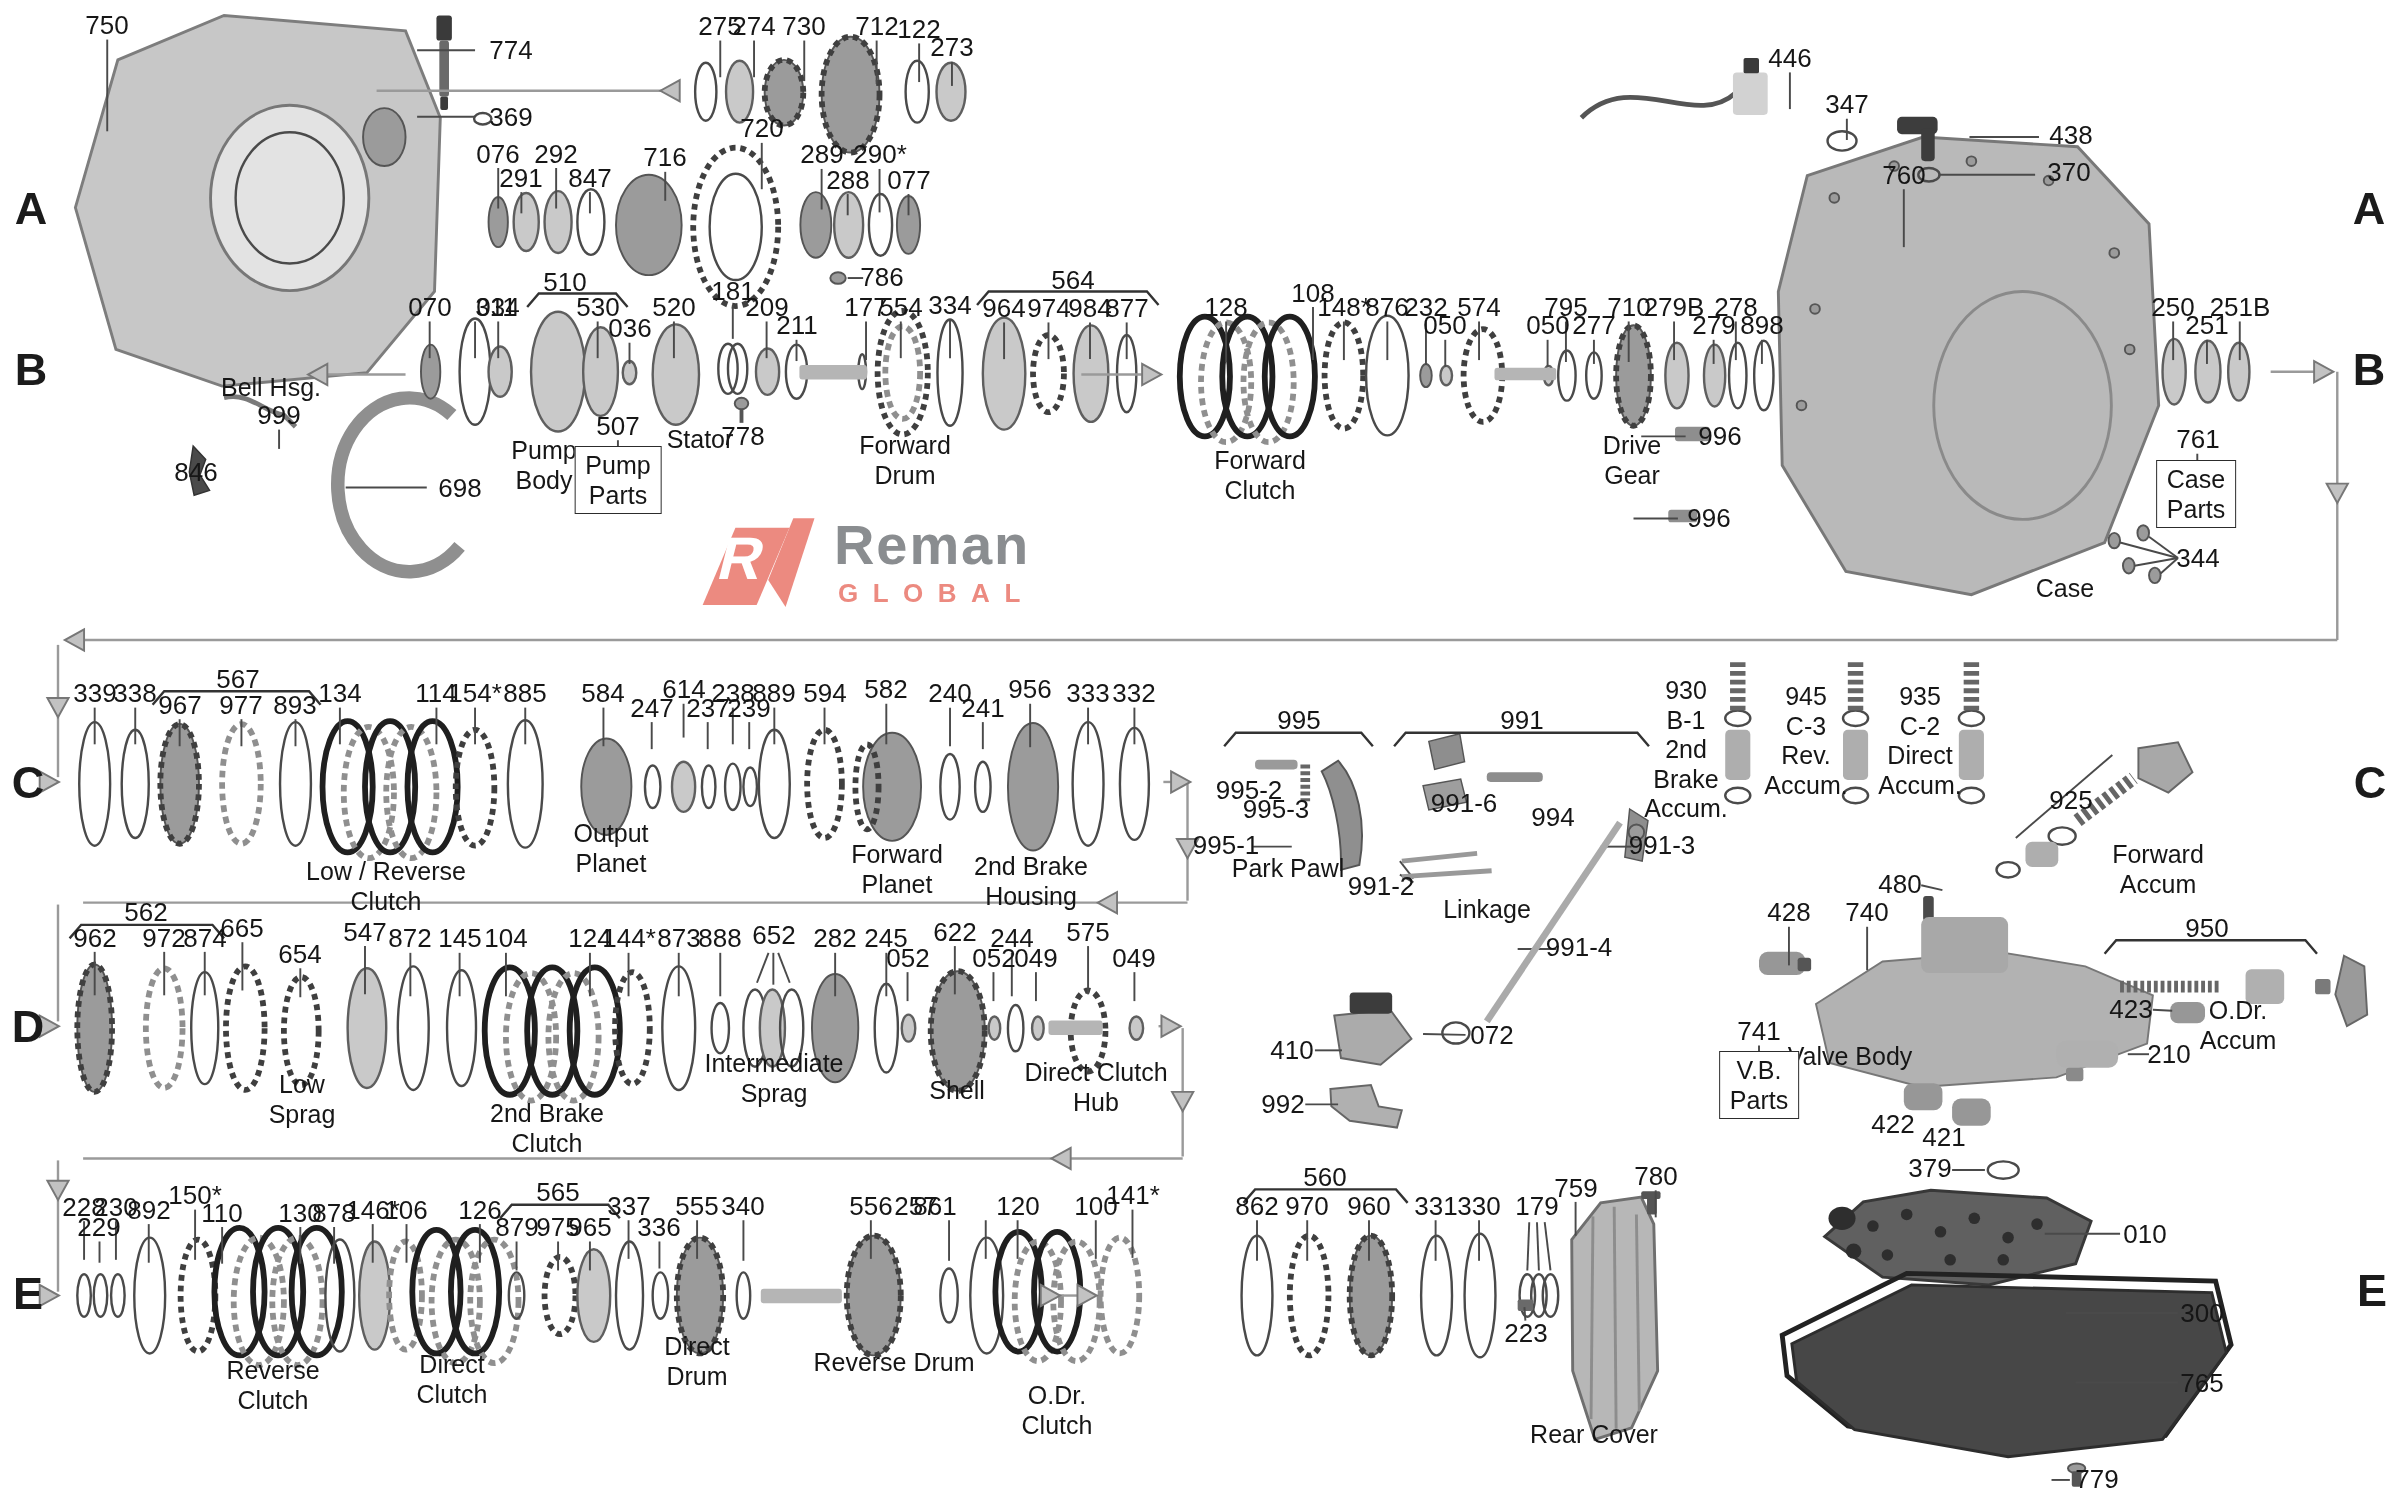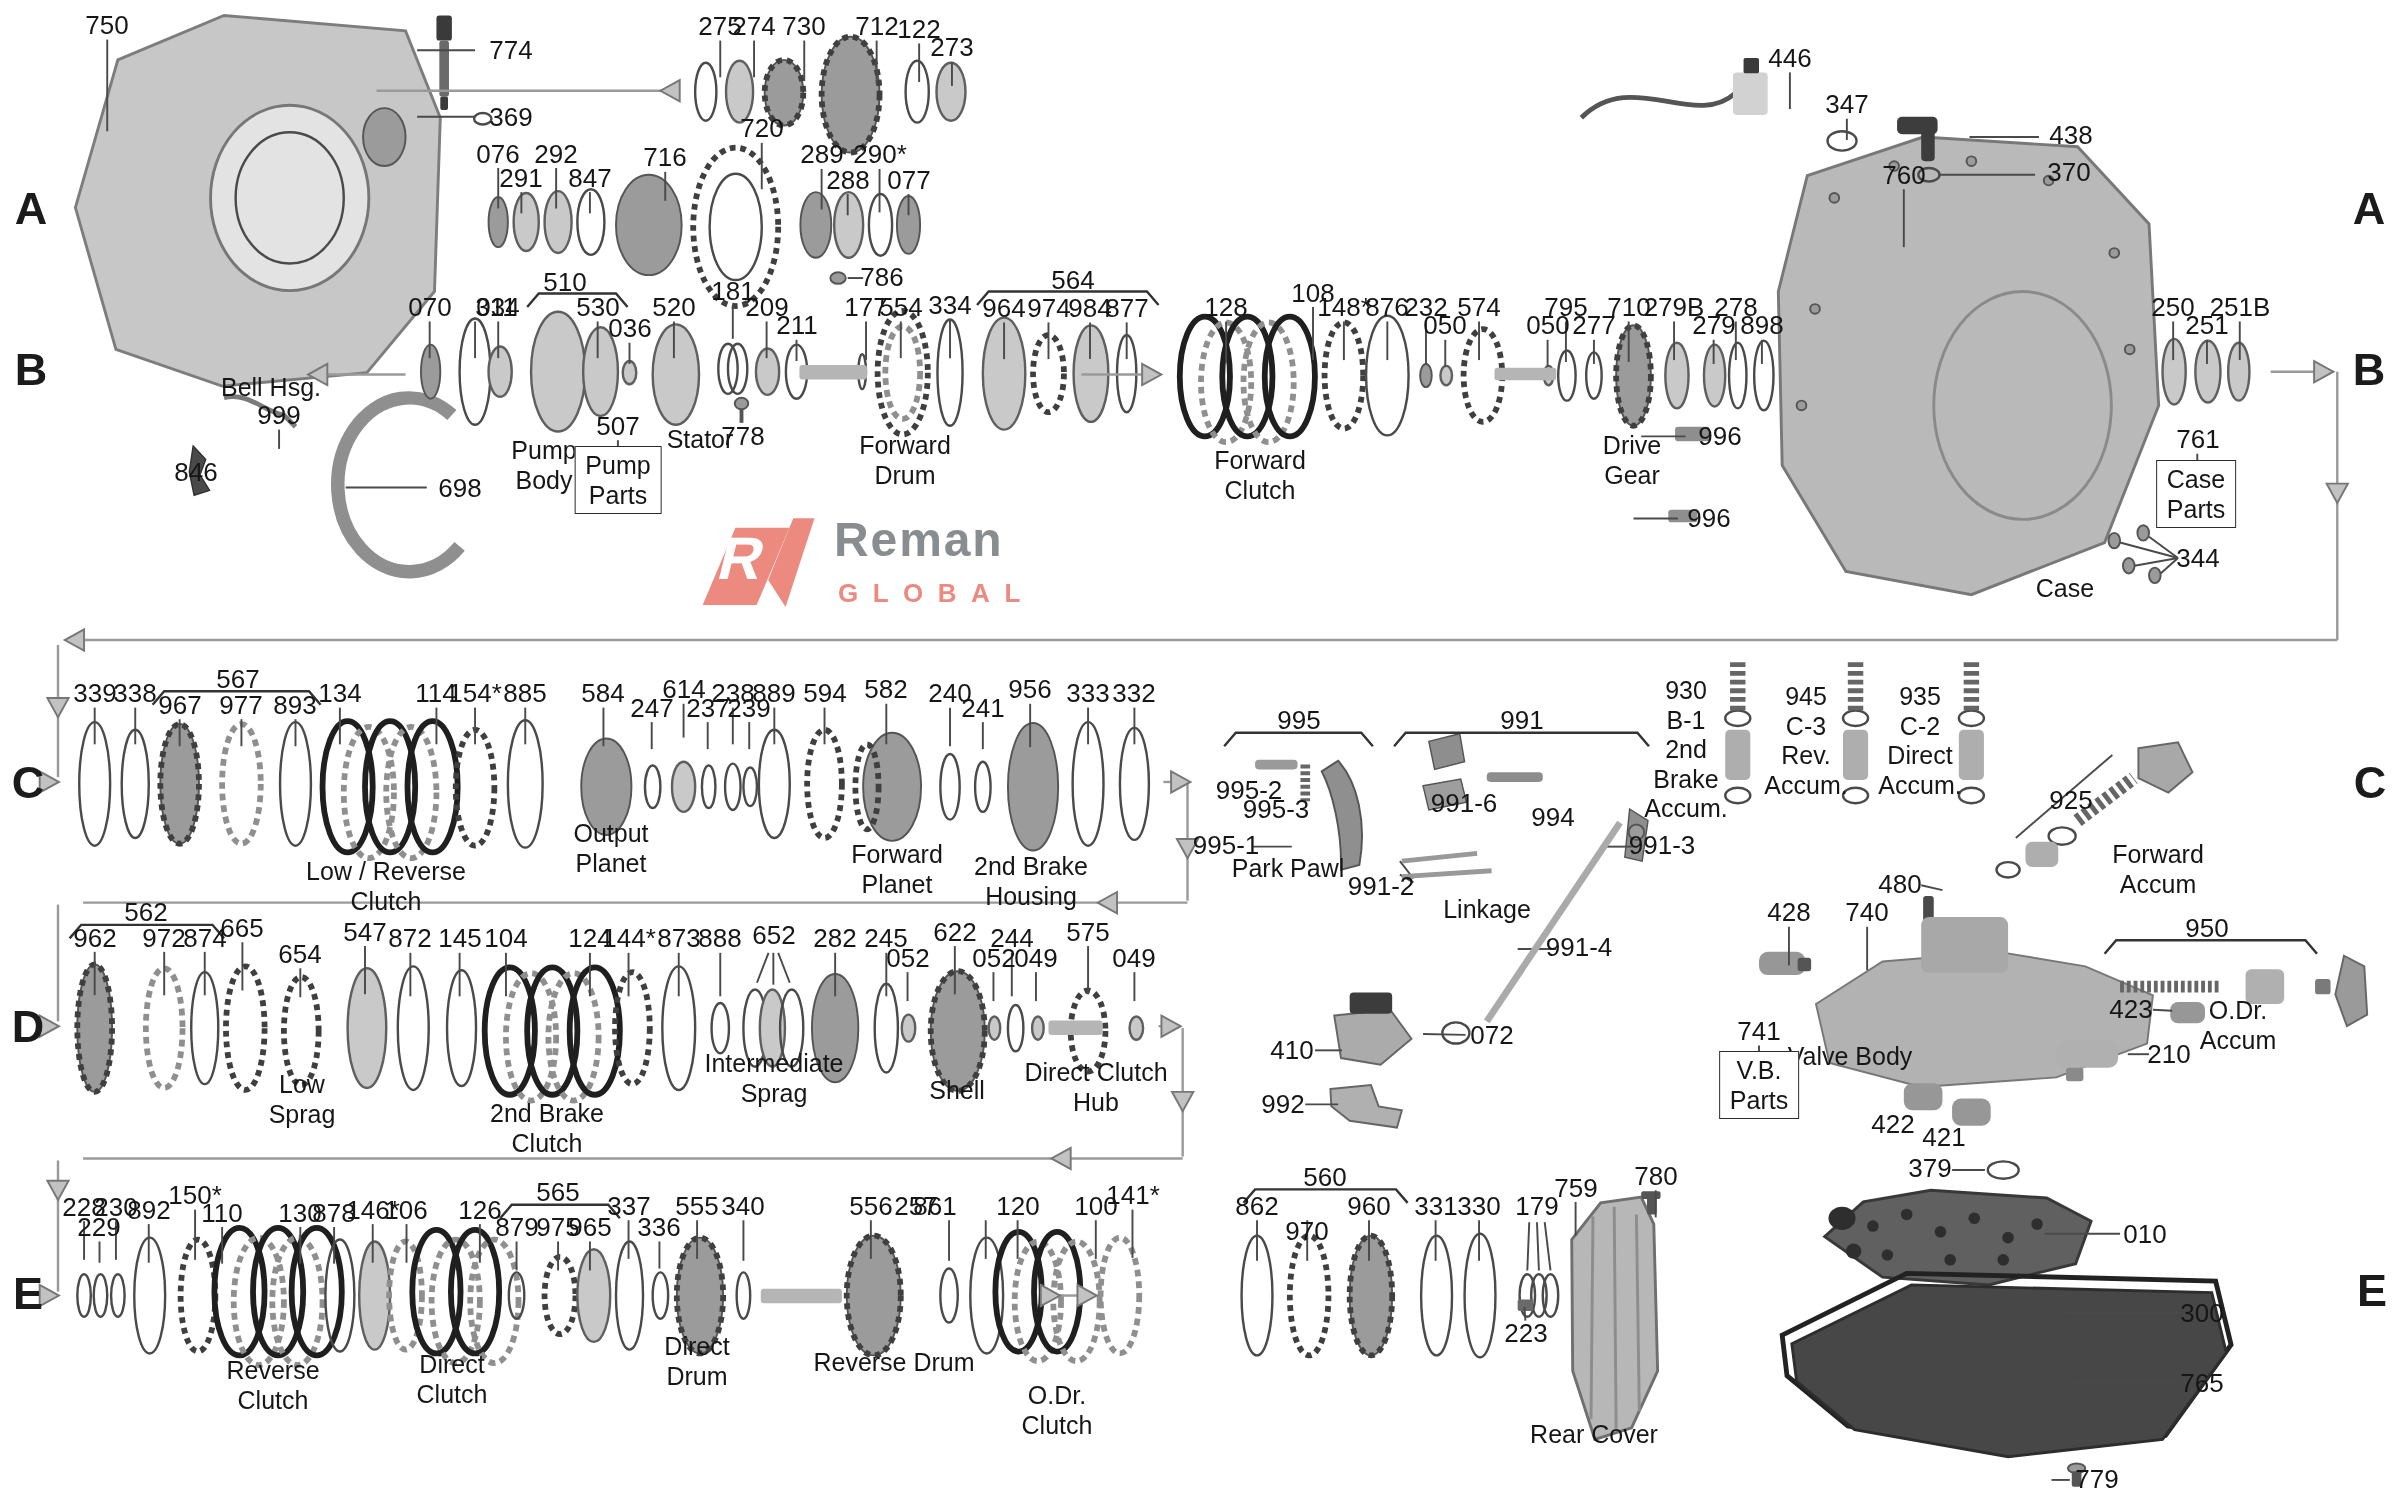--- a/index.html
+++ b/index.html
@@ -7,21 +7,21 @@
          font-family:"Liberation Sans", sans-serif;color:#111;}
   #decor{position:absolute;left:0;top:0;}
   .callout{position:absolute;transform:translate(-50%,-50%);font-size:26px;line-height:1;
            color:#161616;white-space:nowrap;}
   .glabel{position:absolute;transform:translate(-50%,0);font-size:25px;line-height:1.18;
           text-align:center;color:#161616;white-space:nowrap;}
   .boxlabel{position:absolute;transform:translate(-50%,0);font-size:25px;line-height:1.2;
             text-align:center;color:#161616;border:1.9px solid #2c2c2c;padding:2.9px 9.7px;background:#fff;white-space:nowrap;}
   .rowletter{position:absolute;transform:translate(-50%,-50%);font-size:45px;font-weight:bold;color:#1b1b1b;}
   #logo{position:absolute;left:693px;top:516px;width:406px;height:97px;}
-  #logo .word{position:absolute;left:141px;top:-3.9px;font-size:48px;font-weight:bold;color:#8a8d90;letter-spacing:1.9px;}
+  #logo .word{position:absolute;left:141px;top:-3.9px;font-size:56px;font-weight:bold;color:#8a8d90;letter-spacing:1.9px;}
   #logo .sub{position:absolute;left:145px;top:62px;font-size:26px;font-weight:bold;color:#ec8a80;letter-spacing:14.5px;}
   #logo svg{position:absolute;left:0;top:0;}
   #logo .rchar{position:absolute;left:27px;top:7.7px;font-size:60px;font-weight:bold;color:#ffffff;transform:skewX(-14deg);}
 </style>
 </head>
 <body>
 
 <div id="stage">
   <svg id="decor" width="2403" height="1506" viewBox="0 0 2489 1560">
       <path d="M 78,215 L 122,62 L 232,16 L 420,32 L 456,122 L 450,302 L 380,386 L 230,400 L 120,362 Z" fill="#c7c7c7" stroke="#7d7d7d" stroke-width="3"></path>
@@ -698,21 +698,21 @@
       <div class="callout" style="left: 697px; top: 1206px;">555</div>
       <div class="callout" style="left: 743px; top: 1206px;">340</div>
       <div class="callout" style="left: 871px; top: 1206px;">556</div>
       <div class="callout" style="left: 916px; top: 1206px;">257</div>
       <div class="callout" style="left: 935px; top: 1206px;">861</div>
       <div class="callout" style="left: 1018px; top: 1206px;">120</div>
       <div class="callout" style="left: 1096px; top: 1206px;">100</div>
       <div class="callout" style="left: 1133px; top: 1195px;">141*</div>
       <div class="callout" style="left: 1325px; top: 1177px;">560</div>
       <div class="callout" style="left: 1257px; top: 1206px;">862</div>
-      <div class="callout" style="left: 1307px; top: 1206px; margin-top: 25px;">970</div>
+      <div class="callout" style="left: 1307px; top: 1206px;">970</div>
       <div class="callout" style="left: 1369px; top: 1206px;">960</div>
       <div class="callout" style="left: 1436px; top: 1206px;">331</div>
       <div class="callout" style="left: 1479px; top: 1206px;">330</div>
       <div class="callout" style="left: 1537px; top: 1206px;">179</div>
       <div class="callout" style="left: 1576px; top: 1188px;">759</div>
       <div class="callout" style="left: 1656px; top: 1176px;">780</div>
       <div class="callout" style="left: 1526px; top: 1333px;">223</div>
       <div class="callout" style="left: 2145px; top: 1234px;">010</div>
       <div class="callout" style="left: 2202px; top: 1313px;">300</div>
       <div class="callout" style="left: 2202px; top: 1383px;">765</div>

